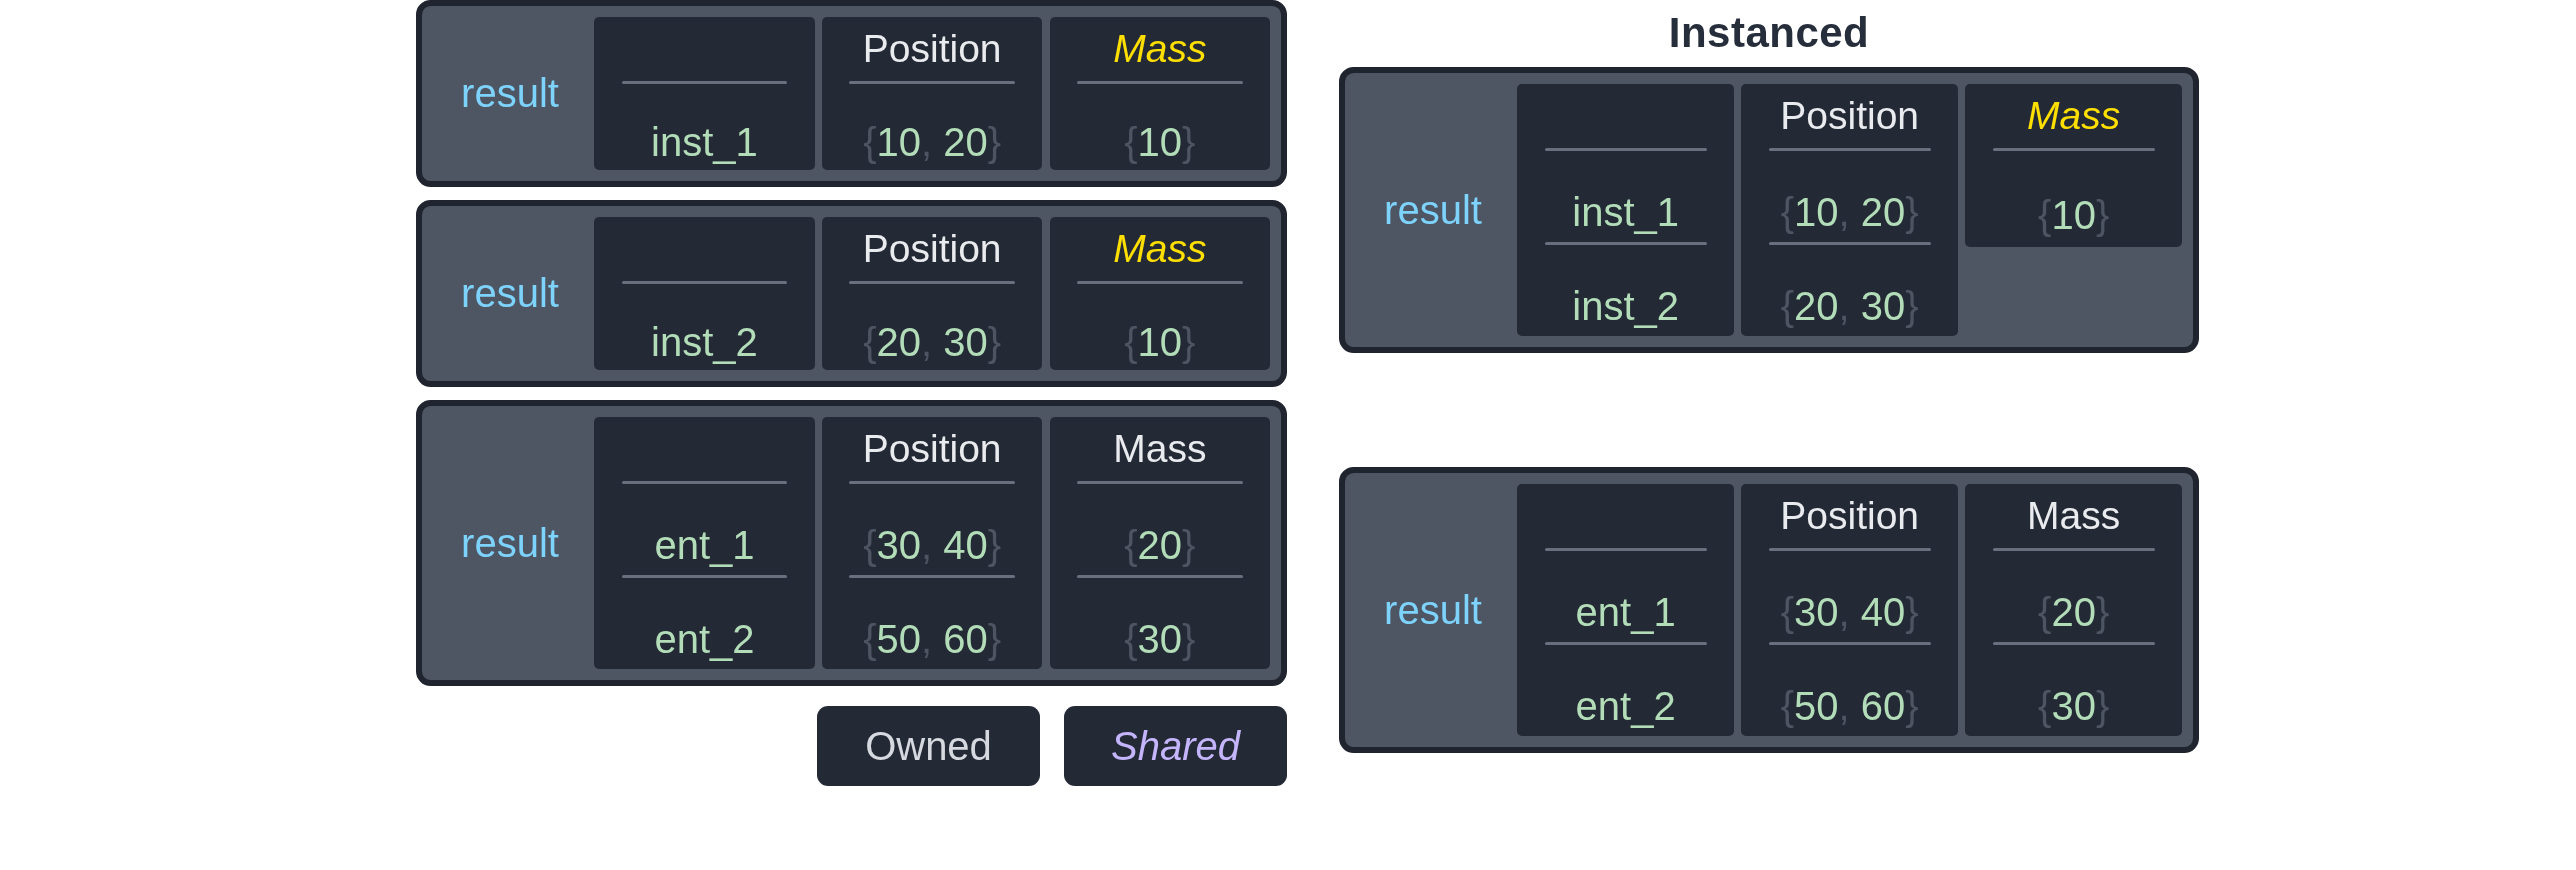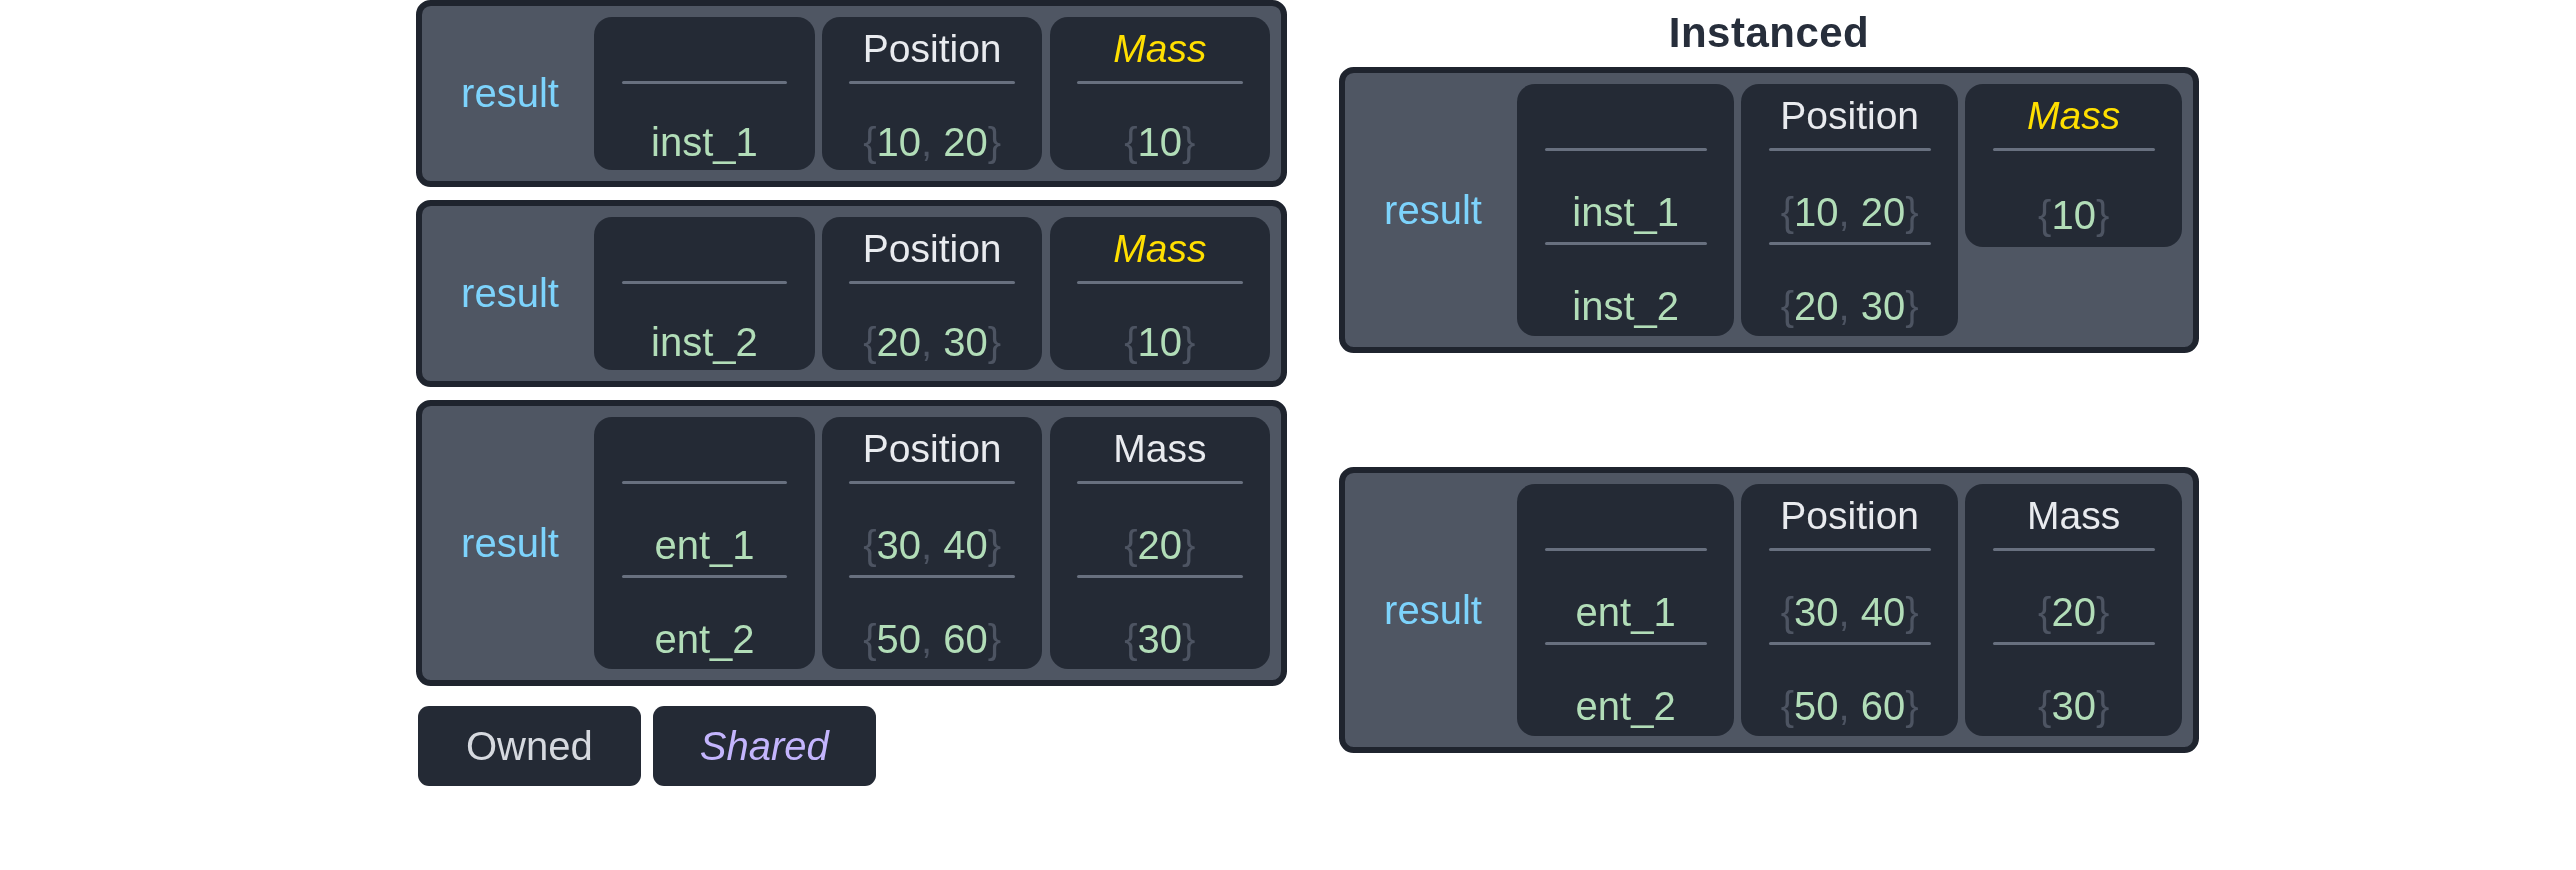--- a/index.html
+++ b/index.html
@@ -41,21 +41,21 @@
   .result-label {
     flex: 0 0 154px;
     display: flex; align-items: center; justify-content: center;
     color: #7dd3fc; font-size: 40px;
   }
   .cols { flex: 1; display: flex; align-items: stretch; gap: 7.3px; }
 
   .cell {
     flex: 1 1 0;
     background: #242a35;
-    border-radius: 18px;
+    border-radius: 5px;
     display: flex; flex-direction: column;
     overflow: hidden;
   }
   .cell.short { align-self: flex-start; height: 163px; }
   .cell-header {
     flex: 0 0 64px;
     display: flex; align-items: center; justify-content: center;
     font-size: 39px; color: #e9ebef;
   }
   .cell-header.shared { color: #ffdf00; font-style: italic; }
@@ -63,21 +63,21 @@
   .cell-row {
     flex: 1 1 0;
     display: flex; align-items: center; justify-content: center;
     font-size: 40px; color: #b2ddb8;
     white-space: pre;
     margin-top: 32px;
   }
   .cell-row .muted { color: #4d5462; }
 
   
-  .legend { display: flex; gap: 12px; margin-left: 1.8px; }
+  .legend { display: flex; gap: 24px; margin-left: 1.8px; justify-content: flex-end; }
   .legend-box {
     width: 223px; height: 80px;
     background: #242a35; border-radius: 11px;
     display: flex; align-items: center; justify-content: center;
     font-size: 40px; color: #d6d9df;
   }
   .legend-box.shared span { color: #c4b5fd; font-style: italic; }
 </style>
 </head>
 <body>

